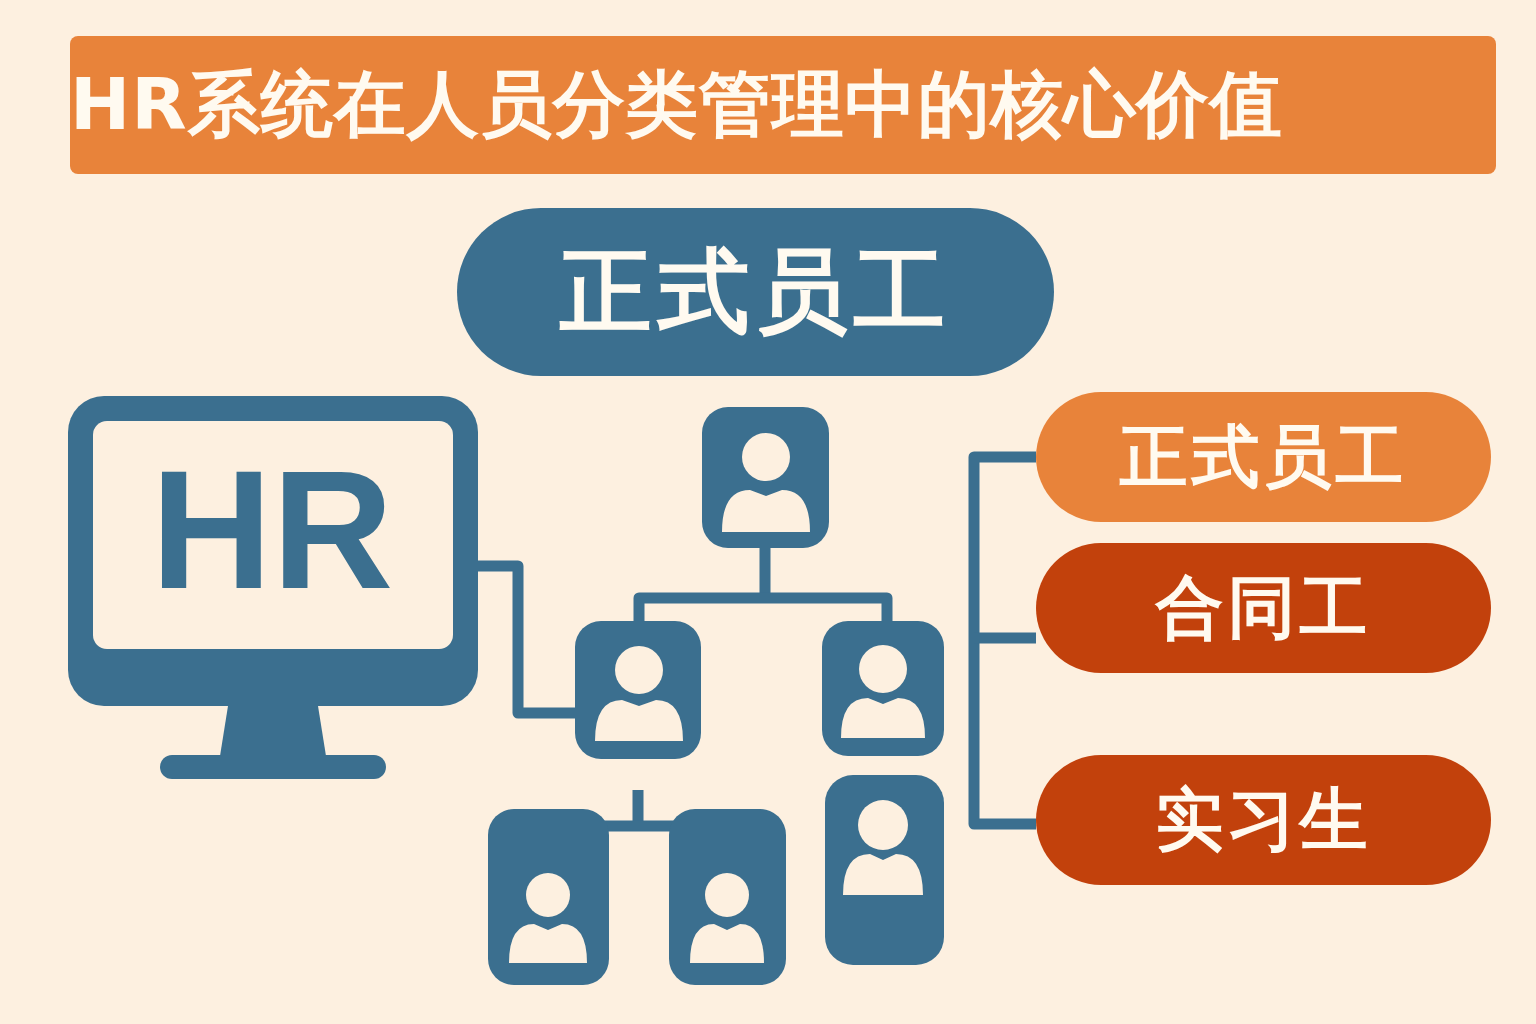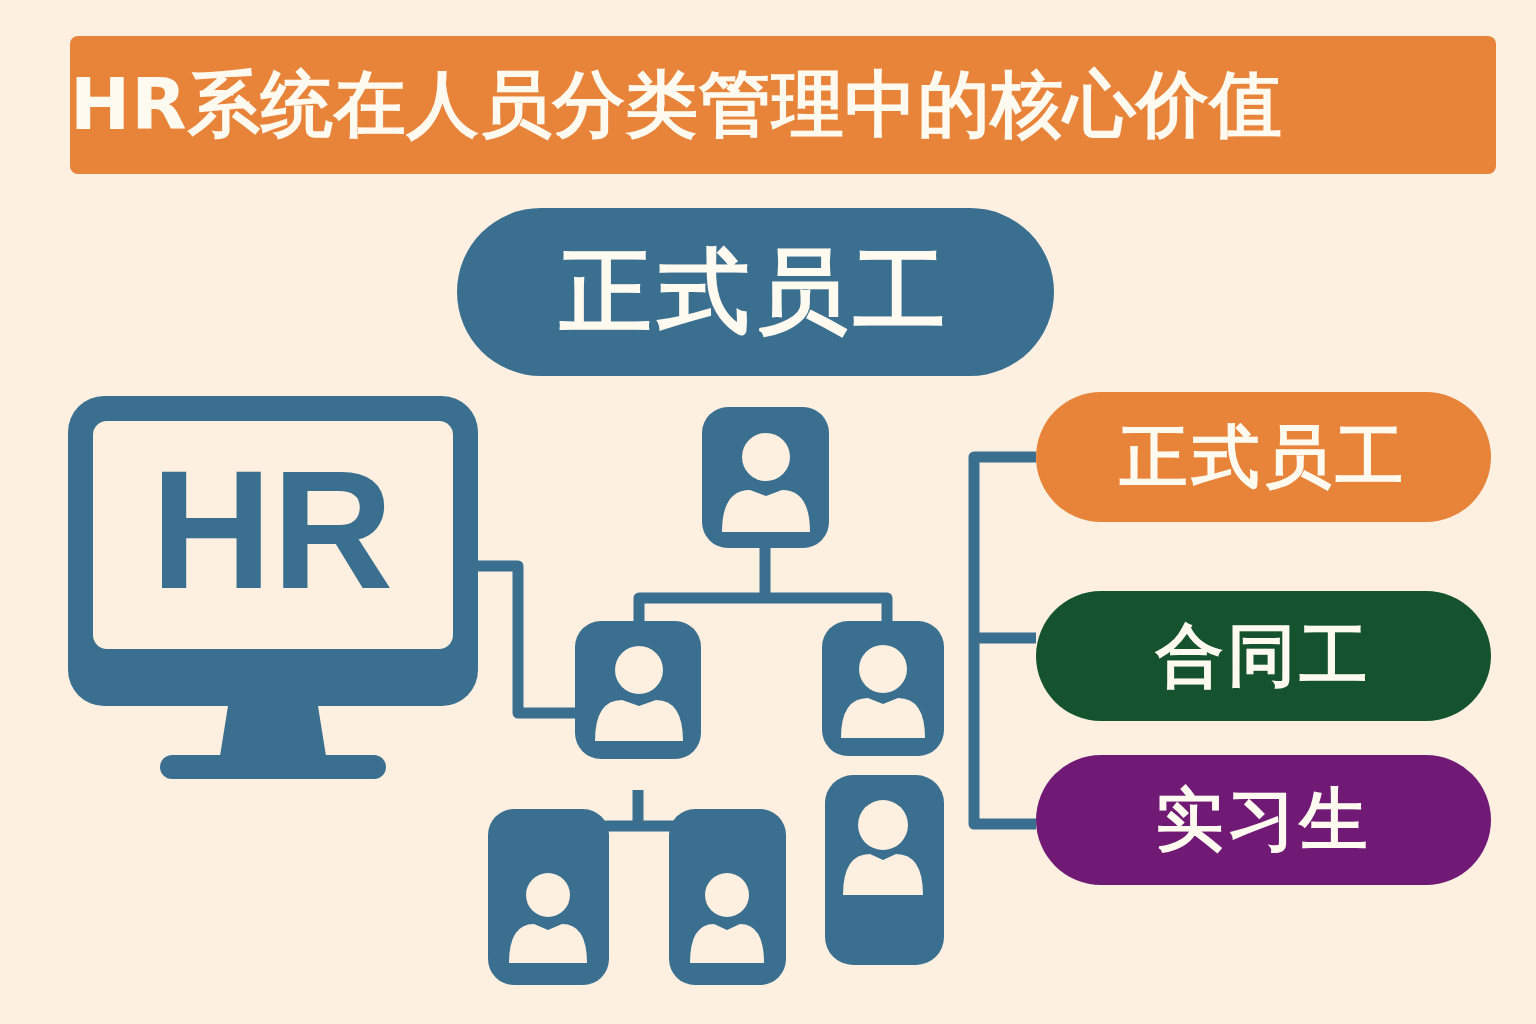--- a/index.html
+++ b/index.html
@@ -96,18 +96,18 @@
   </g>
 </svg>
 
 <div class="hr-text">
   <span>HR</span>
 </div>
 
 <div class="cat-pill" style="top:392px; background:#e8833a;">
   <span>正式员工</span>
 </div>
-<div class="cat-pill" style="top:591px; background:#14532d;">
+<div class="cat-pill" style="top:543px; background:#c2410c;">
   <span>合同工</span>
 </div>
-<div class="cat-pill" style="top:755px; background:#701a75;text-align:right;">
+<div class="cat-pill" style="top:755px; background:#c2410c;text-align:right;">
   <span>实习生</span>
 </div>
 
 </body></html>

